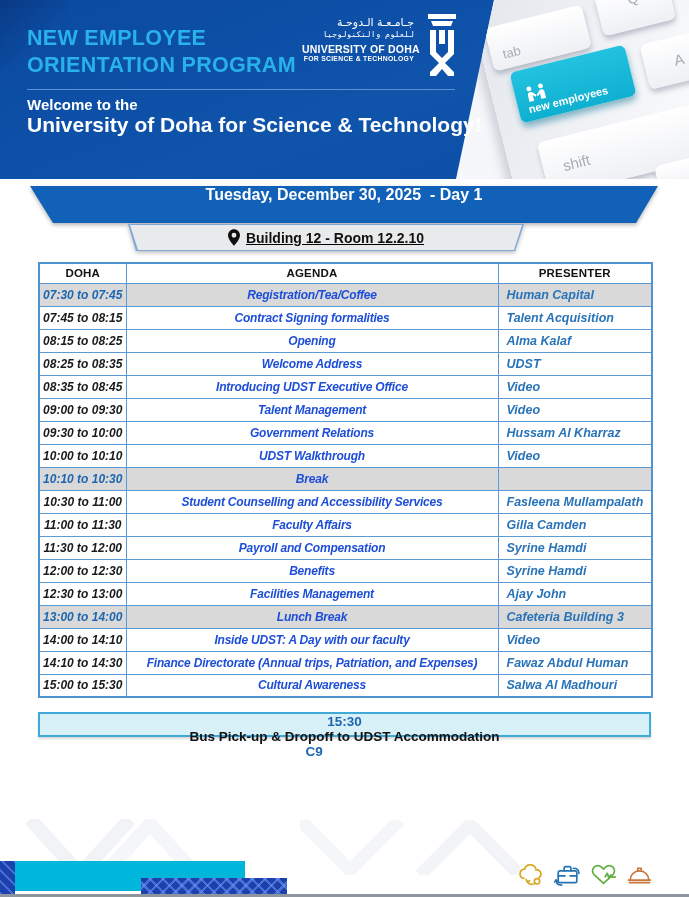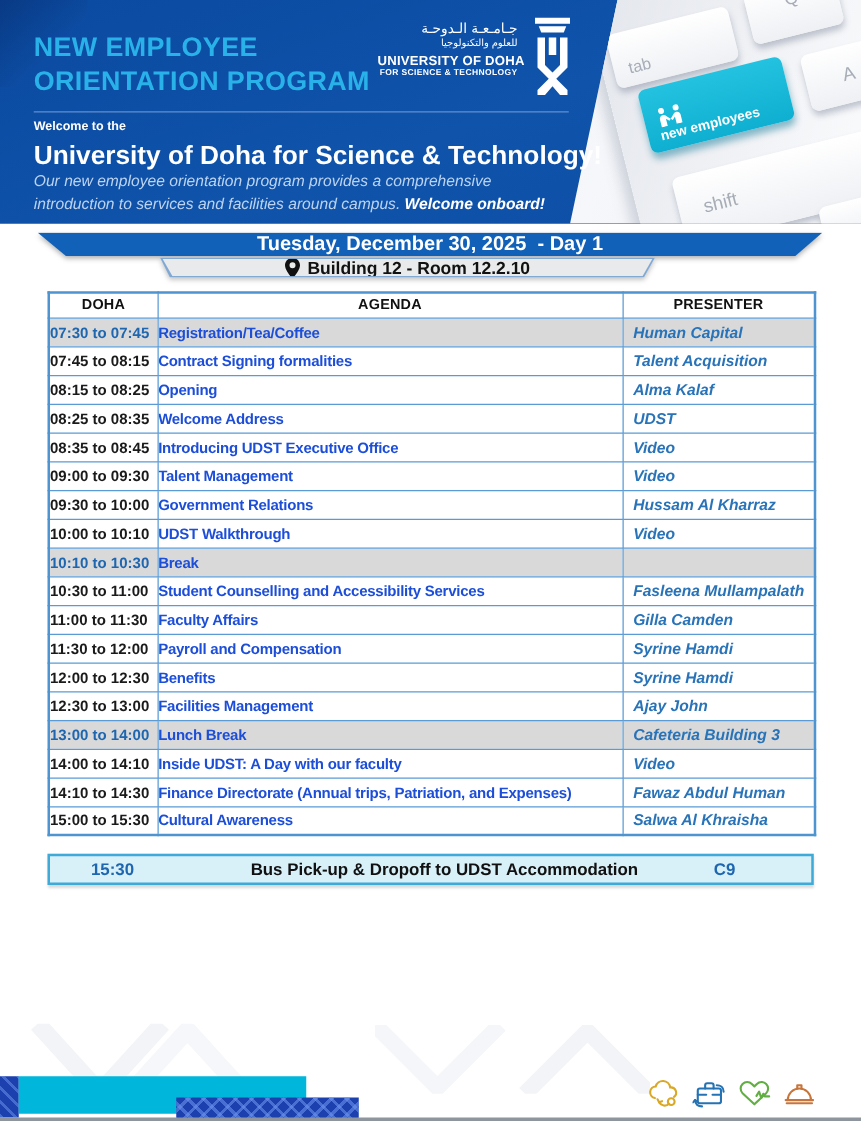--- a/index.html
+++ b/index.html
@@ -29,56 +29,56 @@
   .key.shift{left:541px;top:121px;width:175px;height:56px;align-items:center;padding-left:20px;font-size:15px;}
   .key.blank{left:657px;top:160px;width:52px;height:30px;}
   .key.newemp{left:514px;top:58px;width:118px;height:52px;background:linear-gradient(180deg,#23c2e0,#0FAFD1);
     box-shadow:0 5px 6px rgba(0,110,145,.45);color:#fff;flex-direction:column;justify-content:flex-end;padding:5px 6px 6px 10px;font-size:11px;font-weight:bold;}
   .newemp .ppl{width:22px;height:16px;margin-bottom:1px;}
 
   .title{position:absolute;left:27px;top:25px;color:var(--title-cyan);font-weight:800;font-size:21.5px;line-height:1.25;letter-spacing:.3px;}
   .logo{position:absolute;left:302px;top:16px;display:flex;align-items:flex-start;}
   .logo-text{width:112px;text-align:right;color:#fff;}
   .ar1{font-family:"DejaVu Sans",sans-serif;font-size:11px;line-height:1.25;}
-  .ar2{font-family:Liberation Sans, sans-serif;font-size:8px;line-height:1.3;}
+  .ar2{font-family:Liberation Mono, monospace;font-size:8px;line-height:1.3;}
   .en1{font-size:10.5px;font-weight:bold;letter-spacing:.2px;margin-top:3px;white-space:nowrap;}
   .en2{font-size:6.8px;font-weight:bold;letter-spacing:.3px;}
   .emblem{margin-left:8px;margin-top:-2px;}
   .divider{position:absolute;left:27px;top:89px;width:428px;height:1px;background:rgba(110,155,215,.85);}
-  .welcome1{position:absolute;left:27px;top:96px;color:#fff;font-weight:bold;font-size:10px;}
+  .welcome1{position:absolute;left:27px;top:96px;color:#fff;font-weight:bold;font-size:15px;}
   .welcome2{position:absolute;left:27px;top:113px;color:#fff;font-weight:bold;font-size:21px;}
   .intro{position:absolute;left:27px;top:136px;width:428px;color:#BCD3EF;font-style:italic;font-size:12.5px;line-height:1.45;}
   .intro b{color:#fff;}
 
   
   .date-wrap{margin:7px 0 0 30px;width:628px;filter:drop-shadow(0 2px 2px rgba(0,0,0,.3));}
-  .date-banner{width:628px;height:19px;background:var(--banner-blue);
+  .date-banner{width:628px;height:37px;background:var(--banner-blue);
     clip-path:polygon(0 0,100% 0,calc(100% - 22px) 100%,23px 100%);
-    display:flex;align-items:center;justify-content:center;color:#fff;font-weight:bold;font-size:16px;white-space:pre;}
+    display:flex;justify-content:center;color:#fff;font-weight:bold;font-size:16px;white-space:pre;}
   .loc-wrap{margin:1px 0 0 128px;width:396px;filter:drop-shadow(0 2px 2px rgba(0,0,0,.25));}
-  .loc-outer{width:396px;height:16px;background:#7FA8D4;clip-path:polygon(0 0,100% 0,calc(100% - 9px) 100%,8px 100%);padding:1px;}
+  .loc-outer{width:396px;height:27px;background:#7FA8D4;clip-path:polygon(0 0,100% 0,calc(100% - 9px) 100%,8px 100%);padding:1px;text-decoration:underline;}
   .loc-banner{width:100%;height:100%;background:#E9EAEB;clip-path:polygon(1px 0,calc(100% - 1px) 0,calc(100% - 9px) 100%,9px 100%);
     display:flex;align-items:center;justify-content:center;gap:6px;color:#111;font-weight:bold;font-size:14px;}
 
   
   table.sched{margin:11px 0 0 38px;width:613px;border-collapse:collapse;table-layout:fixed;}
   .sched col.c-time{width:87px;} .sched col.c-agenda{width:372px;} .sched col.c-pres{width:154px;}
   .sched th,.sched td{border:1.5px solid var(--table-border);overflow:hidden;white-space:nowrap;}
   .sched{border:2px solid var(--table-border-outer);}
   .sched th{height:20px;font-size:11.5px;color:#111;font-weight:bold;letter-spacing:.2px;background:#fff;}
-  .sched td{height:23px;vertical-align:middle;}
+  .sched td{height:23px;text-align:center;vertical-align:middle;font-style:italic;}
   td.t-time{font-size:12px;font-weight:bold;color:#1a1a1a;}
   td.t-agenda{font-size:12px;font-weight:bold;color:#1d4ed8;letter-spacing:-.2px;}
   td.t-pres{font-size:12.5px;font-weight:bold;font-style:italic;color:var(--presenter-blue);text-align:left;padding-left:8px;}
   tr.hl td{background:var(--hl-gray);}
   tr.hl td.t-time{color:var(--time-blue);}
 
   
   .bus{margin:14px 0 0 38px;width:613px;height:25px;background:var(--bus-bg);border:2px solid var(--bus-border);
-    display:flex;align-items:center;box-shadow:0 2px 2px rgba(0,0,0,.15);}
+    display:flex;align-items:center;box-shadow:0 2px 2px rgba(0,0,0,.15);flex-direction:column;}
   .bus .b-time{width:100px;text-align:center;color:var(--time-blue);font-weight:bold;font-size:13.5px;}
   .bus .b-label{flex:1;text-align:center;color:#111;font-weight:bold;font-size:13.5px;}
   .bus .b-code{width:78px;text-align:left;color:var(--time-blue);font-weight:bold;font-size:13.5px;}
 
   
   .footer{position:absolute;left:0;bottom:0;width:689px;height:80px;}
   .wm{position:absolute;opacity:.55;}
   .navy-sq{position:absolute;left:0;bottom:3px;width:15px;height:33px;background:var(--navy);
     background-image:repeating-linear-gradient(45deg,rgba(110,150,240,.5) 0 2px,transparent 2px 8px);}
   .cyan-bar{position:absolute;left:15px;bottom:6px;width:230px;height:30px;background:var(--cyan-bar);}
@@ -140,21 +140,20 @@
           <polygon points="9,7 31,7 29,12 11,12"></polygon>
           <path d="M8 16h6v22l6 6 6-6V16h6v24l-9 9 9 9v4h-6l-6-7-6 7H8v-4l9-9-9-9z"></path>
           <rect x="17" y="16" width="6" height="14"></rect>
         </g>
       </svg>
     </div>
 
     <div class="divider"></div>
     <div class="welcome1">Welcome to the</div>
     <div class="welcome2">University of Doha for Science &amp; Technology!</div>
-    <div class="intro"><span>Our new employee orientation program provides a comprehensive introduction to services and facilities around campus. </span><b>Welcome onboard!</b></div>
   </div>
 
   <div class="date-wrap">
     <div class="date-banner">
       <span>Tuesday, December 30, 2025  - Day 1</span>
     </div>
   </div>
 
   <div class="loc-wrap">
     <div class="loc-outer">
@@ -262,21 +261,21 @@
       <td class="t-pres">Video</td>
     </tr>
         <tr>
       <td class="t-time">14:10 to 14:30</td>
       <td class="t-agenda">Finance Directorate (Annual trips, Patriation, and Expenses)</td>
       <td class="t-pres">Fawaz Abdul Human</td>
     </tr>
         <tr>
       <td class="t-time">15:00 to 15:30</td>
       <td class="t-agenda">Cultural Awareness</td>
-      <td class="t-pres">Salwa Al Khraisha</td>
+      <td class="t-pres">Salwa Al Madhouri</td>
     </tr>
       </tbody>
   </table>
 
   <div class="bus">
     <span class="b-time">15:30</span>
     <span class="b-label">Bus Pick-up &amp; Dropoff to UDST Accommodation</span>
     <span class="b-code">C9</span>
   </div>
 

